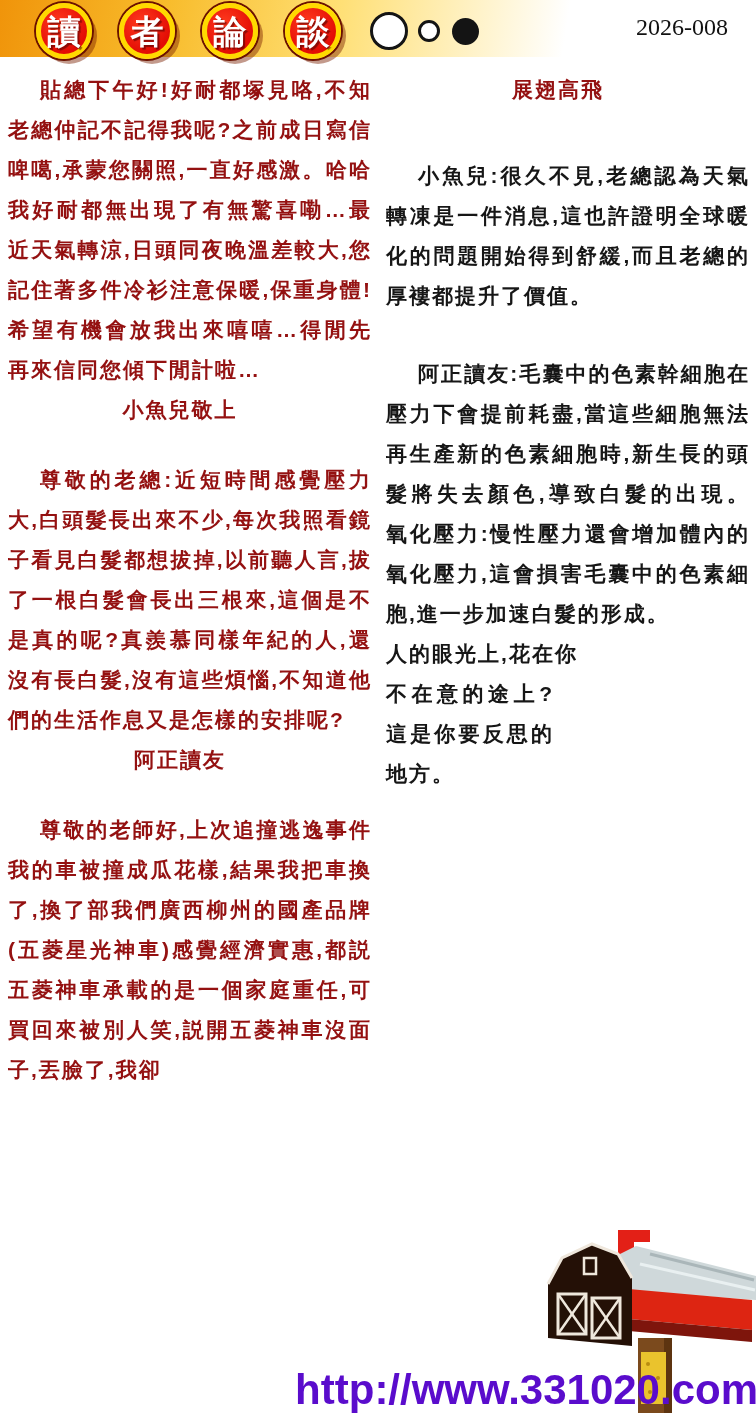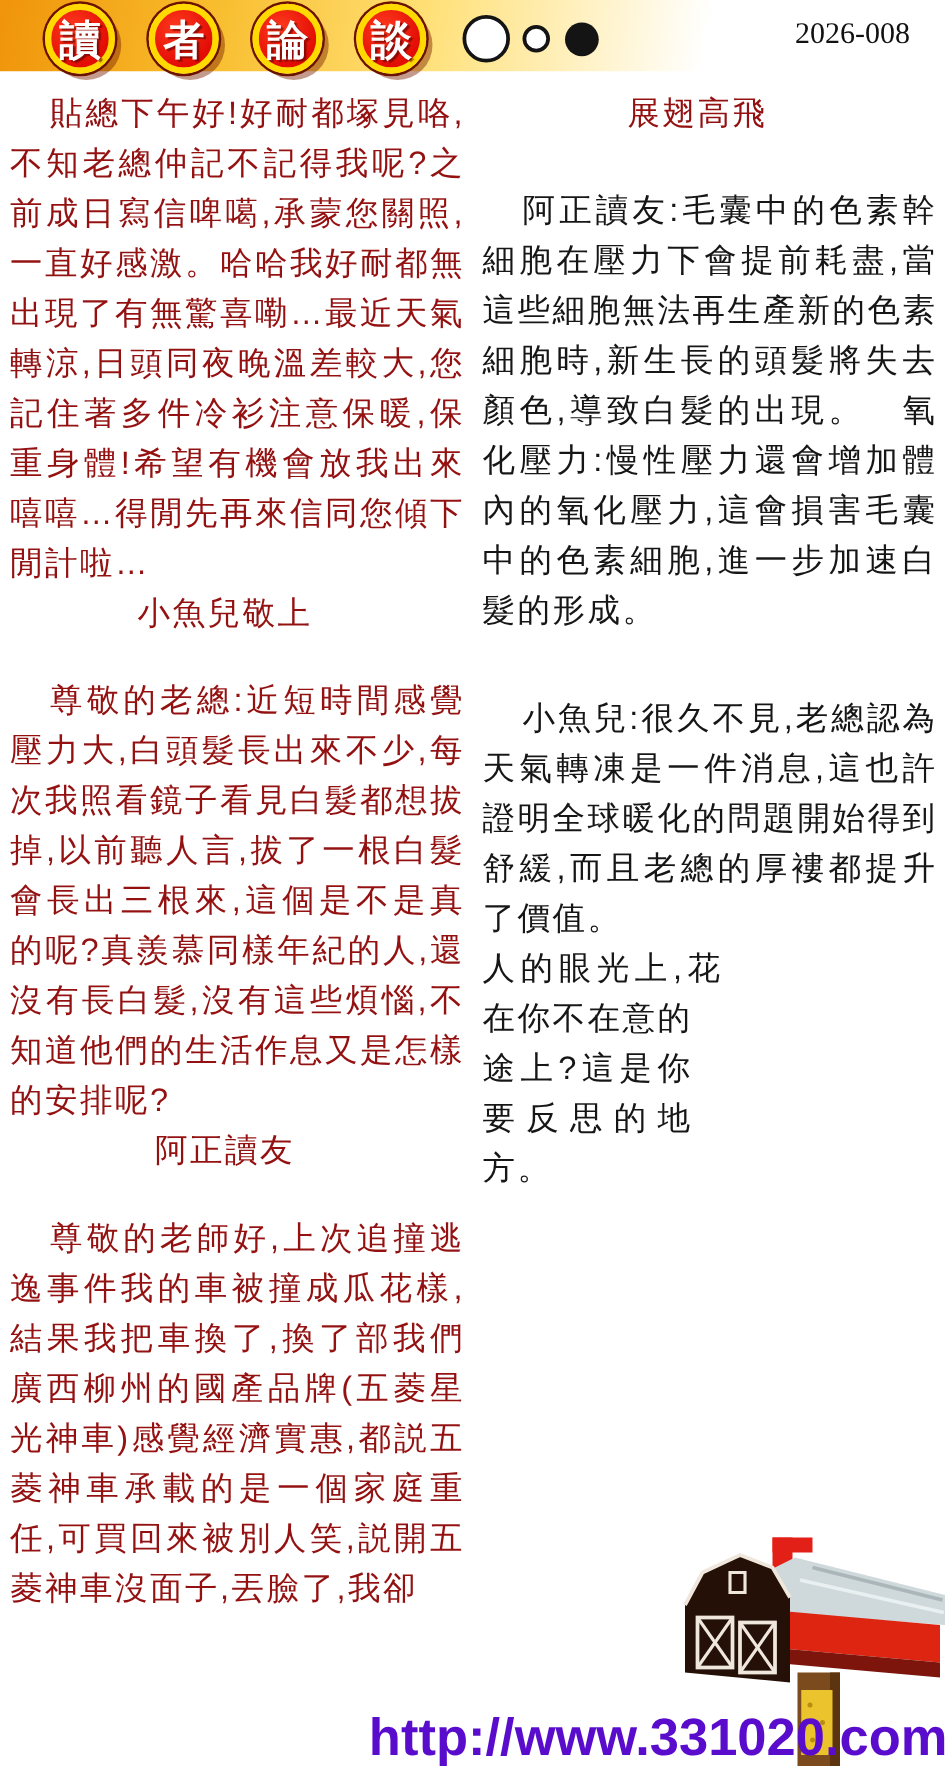--- a/index.html
+++ b/index.html
@@ -20,22 +20,22 @@
                  text-shadow:2px 2px 1px rgba(80,0,0,0.6); margin-right:27px; }
   .dots { display:flex; align-items:center; margin-left:2px; }
   .dot-large { width:32px; height:32px; border-radius:50%; background:#fff; border:3px solid #141414; margin-right:10px; }
   .dot-small { width:16px; height:16px; border-radius:50%; background:#fff; border:3px solid #141414; margin-right:12px; }
   .dot-black { width:27px; height:27px; border-radius:50%; background:#141414; }
   .issue { position:absolute; top:14px; right:28px; font-family:"Liberation Serif","DejaVu Serif",serif;
            font-size:24px; color:#111;margin-left:40px; }
 
   
   .columns { position:relative; z-index:2; display:flex; gap:14px; padding:12px 6px 0 8px; }
-  .col { flex:1; min-width:0; font-size:26px; line-height:40px; letter-spacing:2px;
-         text-align:justify; text-justify:inter-ideograph; font-weight:400; }
+  .col { flex:1; min-width:0; font-size:21px; line-height:40px; letter-spacing:2px;
+         text-align:justify; text-justify:inter-ideograph; font-weight:700; }
   .red   { color:#941111; }
   .black { color:#161616; }
   .para  { text-indent:32px; margin:0; }
   .noindent { text-indent:0; margin:0; }
   .sig   { text-align:center; padding-right:20px; margin:0; }
   .mt-letter { margin-top:30px; }
   .mt-reply1 { margin-top:46px; }
   .mt-reply2 { margin-top:38px; }
   .mt-reply3 { margin-top:30px; }
   .fl1 { float:right; width:172px; height:40px; }
@@ -84,22 +84,22 @@
     <div class="col red">
       <p class="para">貼總下午好!好耐都塚見咯,不知老總仲記不記得我呢?之前成日寫信啤噶,承蒙您關照,一直好感激。哈哈我好耐都無出現了有無驚喜嘞…最近天氣轉涼,日頭同夜晚溫差較大,您記住著多件冷衫注意保暖,保重身體!希望有機會放我出來嘻嘻…得閒先再來信同您傾下閒計啦…</p>
       <p class="sig">小魚兒敬上</p>
       <p class="para mt-letter">尊敬的老總:近短時間感覺壓力大,白頭髮長出來不少,每次我照看鏡子看見白髮都想拔掉,以前聽人言,拔了一根白髮會長出三根來,這個是不是真的呢?真羨慕同樣年紀的人,還沒有長白髮,沒有這些煩惱,不知道他們的生活作息又是怎樣的安排呢?</p>
       <p class="sig">阿正讀友</p>
       <p class="para mt-letter">尊敬的老師好,上次追撞逃逸事件我的車被撞成瓜花樣,結果我把車換了,換了部我們廣西柳州的國產品牌(五菱星光神車)感覺經濟實惠,都説五菱神車承載的是一個家庭重任,可買回來被別人笑,説開五菱神車沒面子,丟臉了,我卻</p>
     </div>
 
     <div class="col">
       <p class="sig red">展翅高飛</p>
+      <p class="para black mt-reply1">小魚兒:很久不見,老總認為天氣轉凍是一件消息,這也許證明全球暖化的問題開始得到舒緩,而且老總的厚褸都提升了價值。</p>
       <p class="para black mt-reply2">阿正讀友:毛囊中的色素幹細胞在壓力下會提前耗盡,當這些細胞無法再生產新的色素細胞時,新生長的頭髮將失去顏色,導致白髮的出現。　氧化壓力:慢性壓力還會增加體內的氧化壓力,這會損害毛囊中的色素細胞,進一步加速白髮的形成。</p>
-      <p class="para black mt-reply1">小魚兒:很久不見,老總認為天氣轉凍是一件消息,這也許證明全球暖化的問題開始得到舒緩,而且老總的厚褸都提升了價值。</p>
       <div class="noindent black">
         <span class="fl1"></span>
         <span class="fl2"></span>
         <span>人的眼光上,花在你不在意的途上?這是你要反思的地方。</span>
       </div>
     </div>
 
   </div>
 
   <svg class="mailbox" viewBox="0 0 216 187">

